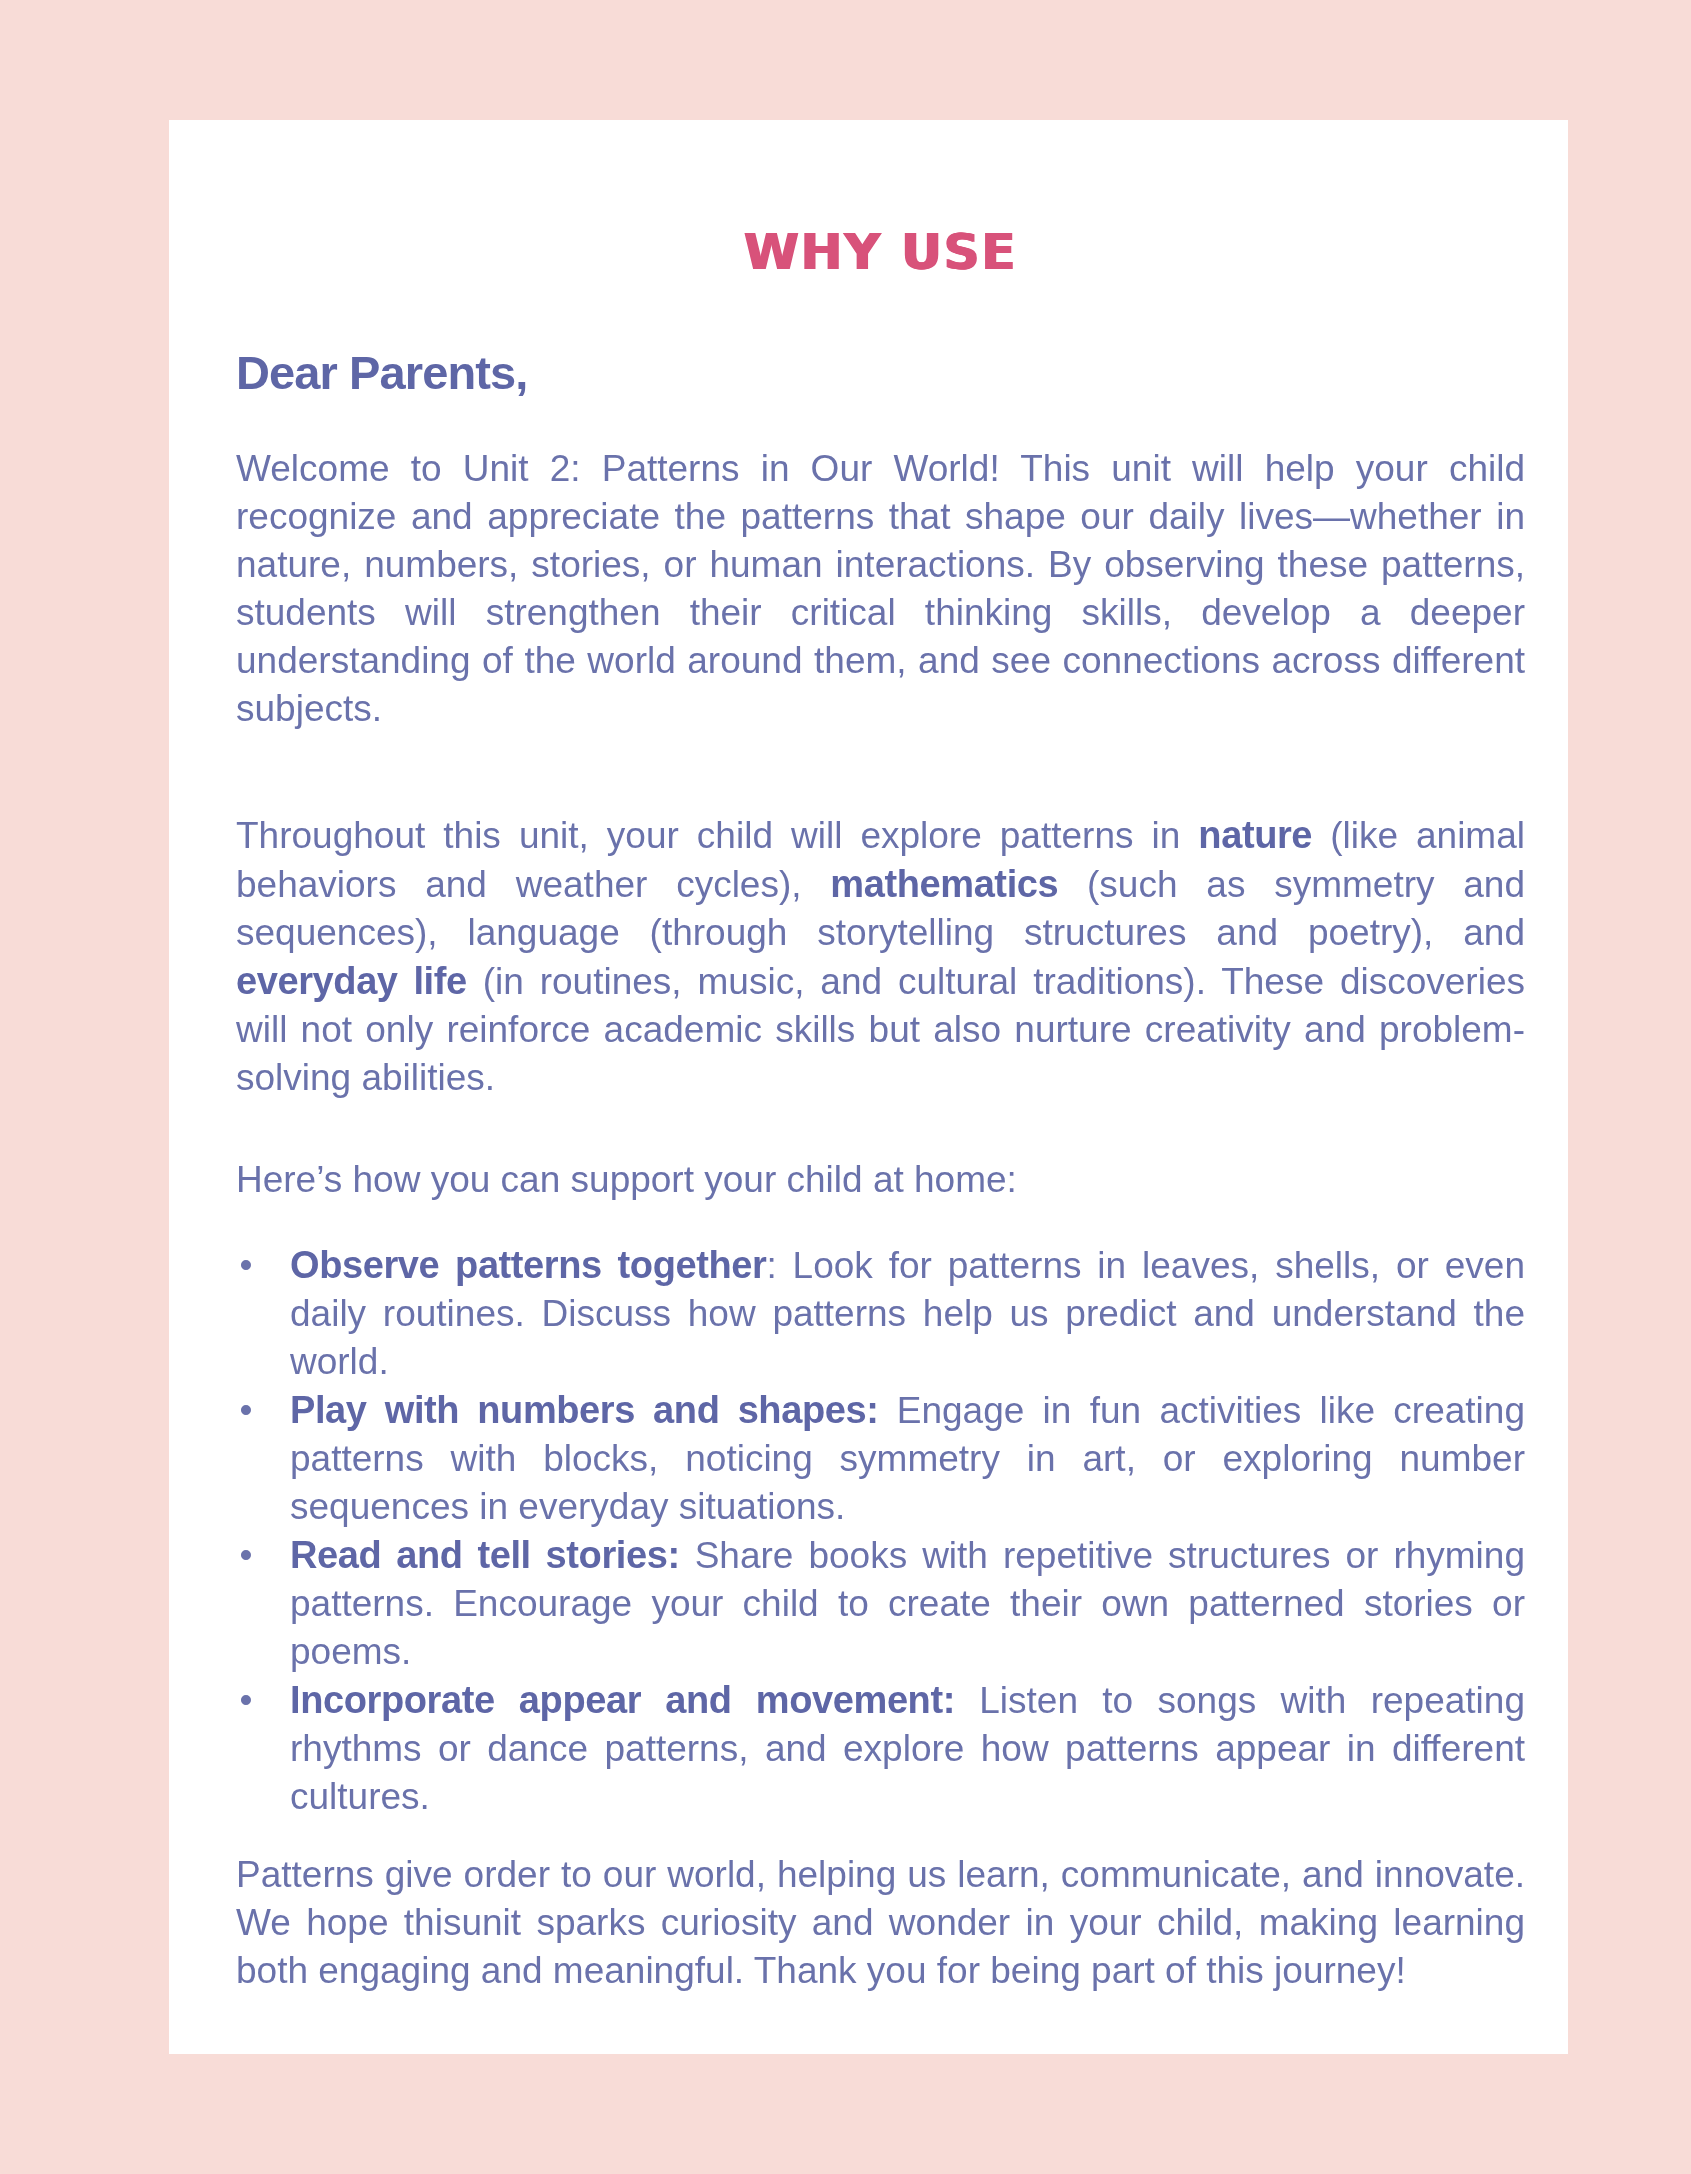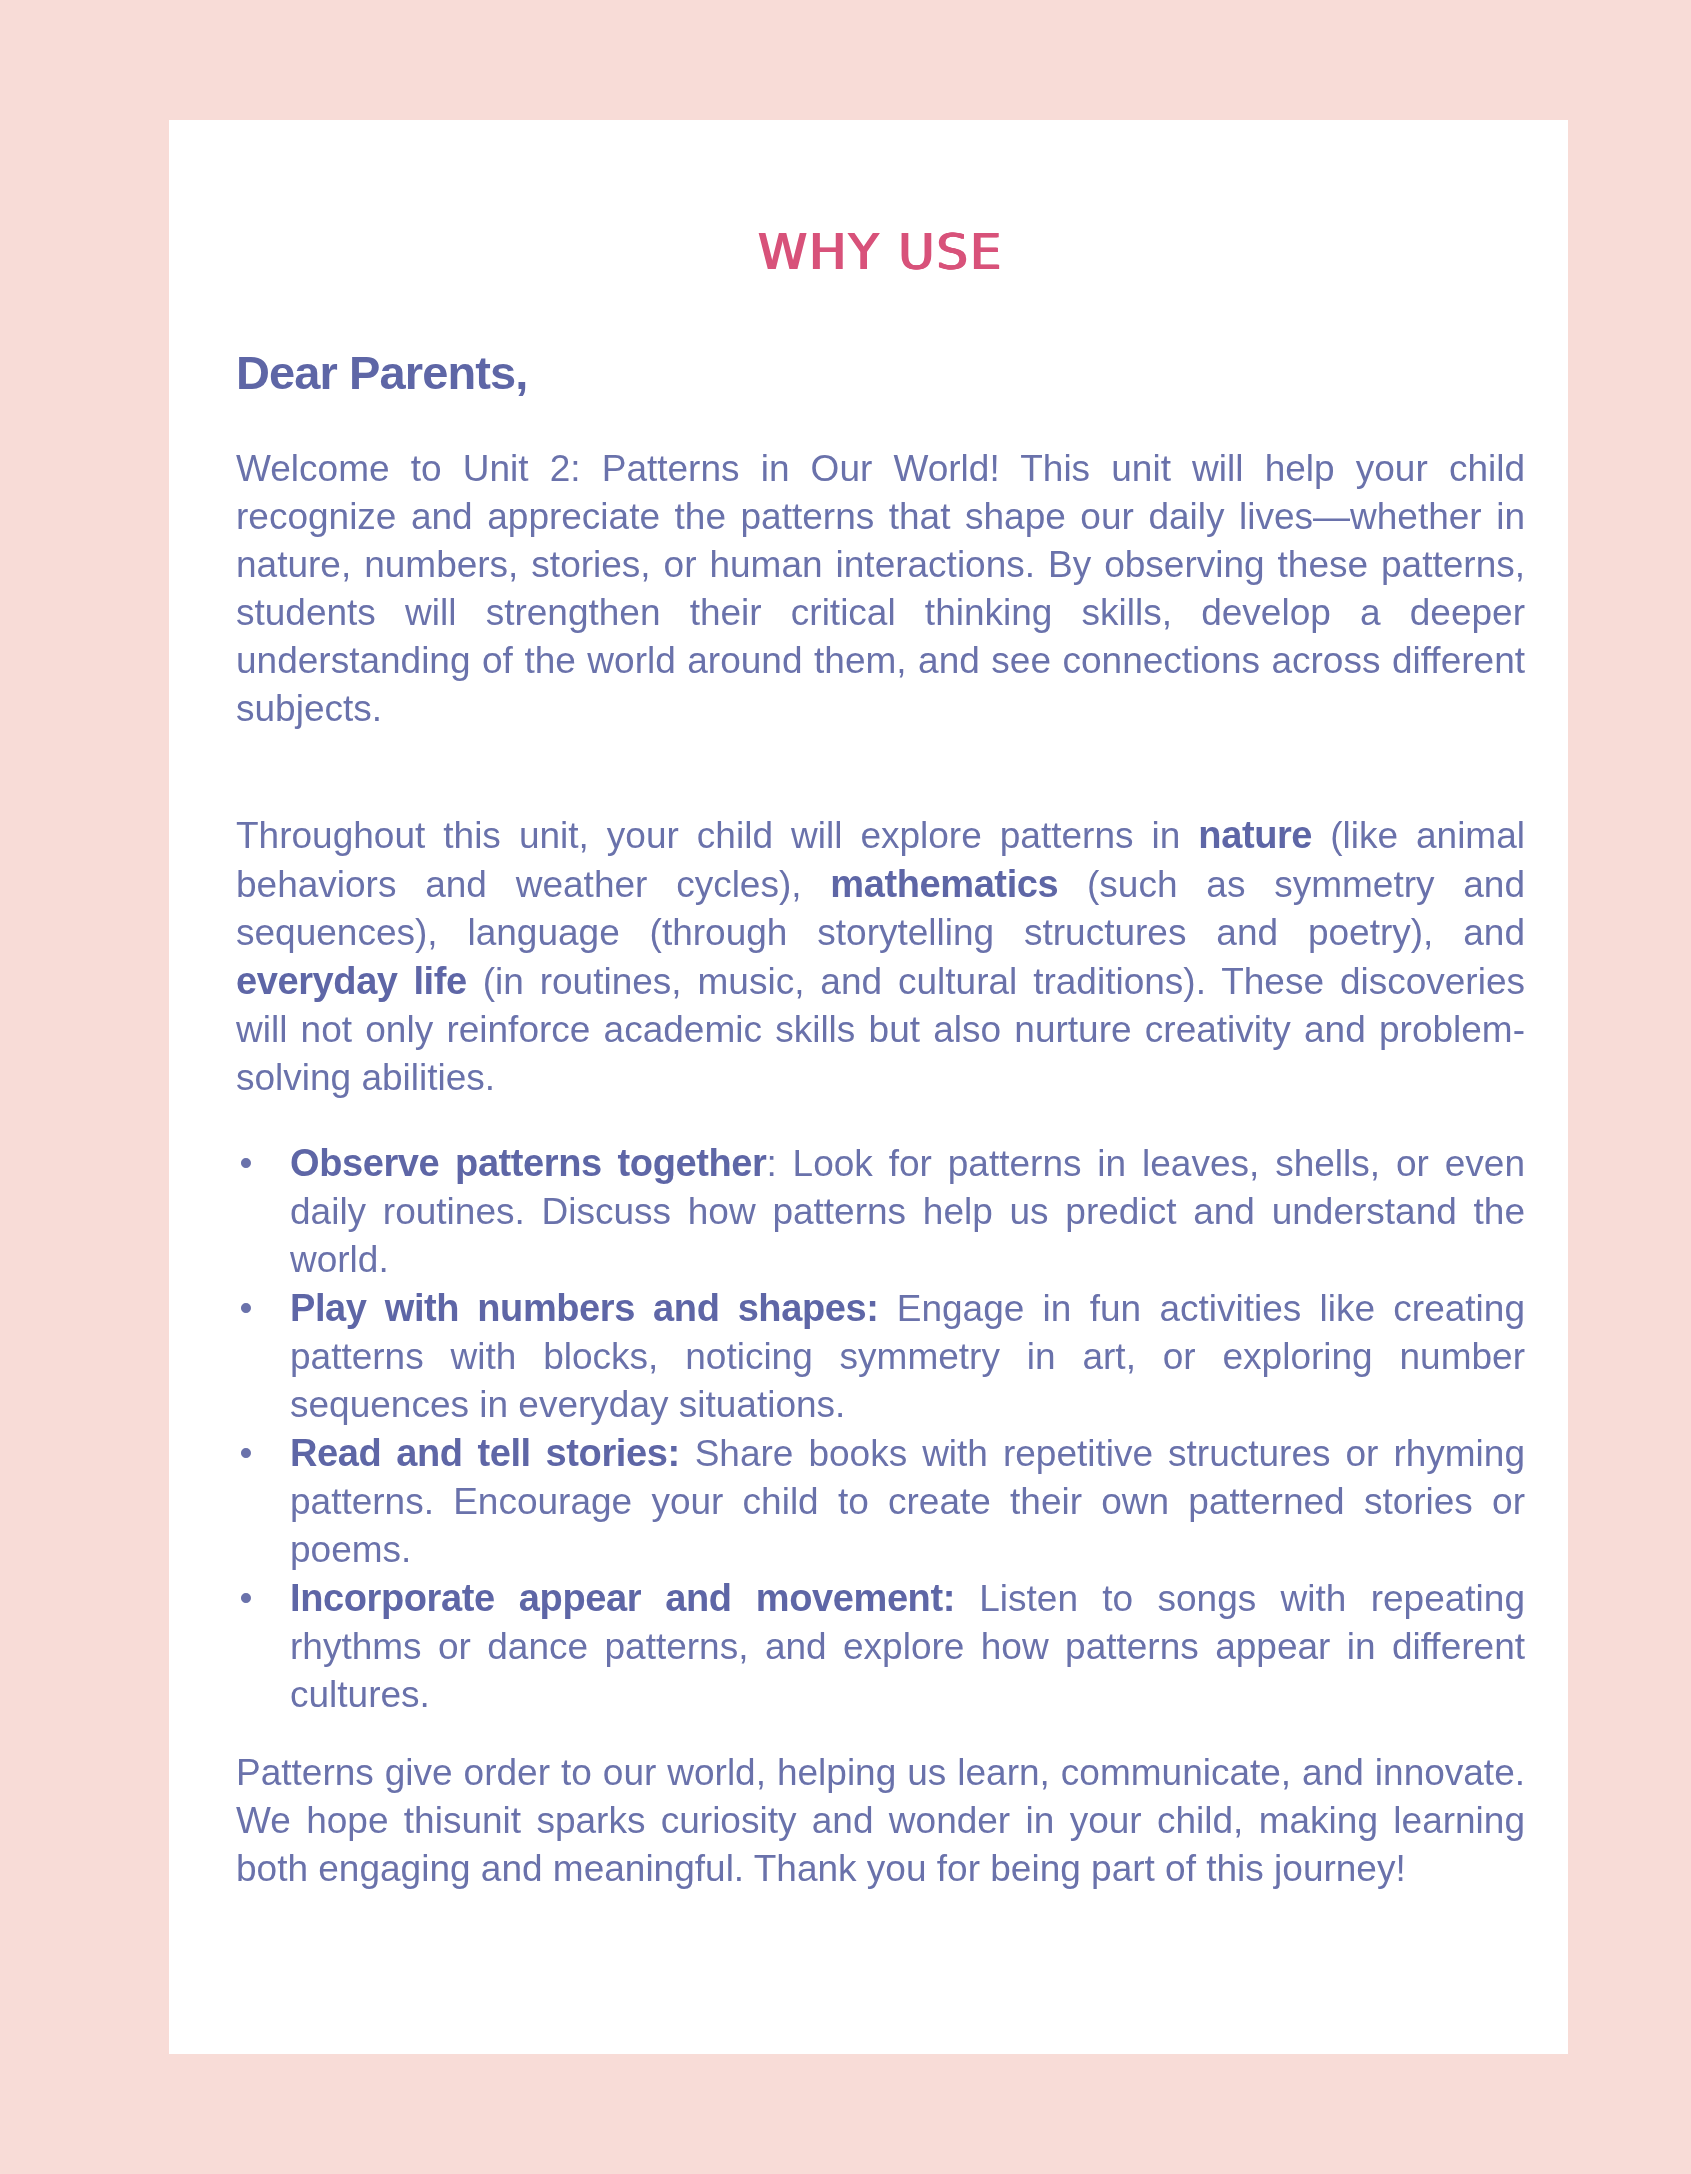--- a/index.html
+++ b/index.html
@@ -32,21 +32,21 @@
     width: 1289px;
     color: var(--body);
     font-size: 37px;
     line-height: 48px;
   }
   .title {
     margin-top: 97px;
     text-align: center;
     color: var(--title);
     font-family: "DejaVu Sans", sans-serif;
-    font-weight: normal;
+    font-weight: bold;
     font-size: 50px;
     line-height: 71px;
     letter-spacing: 1.7px;
     text-shadow: 0.9px 0 0 currentColor, -0.9px 0 0 currentColor;
   }
   .salutation {
     margin-top: 54px;
     font-size: 47px;
     line-height: 61px;
     font-weight: bold;
@@ -91,20 +91,21 @@
     <div class="title">
       <div>WHY USE</div>
     </div>
 
     <div class="salutation">Dear Parents,</div>
 
     <p class="para">Welcome to Unit 2: Patterns in Our World! This unit will help your child recognize and appreciate the patterns that shape our daily lives—whether in nature, numbers, stories, or human interactions. By observing these patterns, students will strengthen their critical thinking skills, develop a deeper understanding of the world around them, and see connections across different subjects.</p>
 
     <p class="para tight"><span>Throughout this unit, your child will explore patterns in </span><span class="b">nature</span><span> (like animal behaviors and weather cycles), </span><span class="b">mathematics</span><span> (such as symmetry and sequences), language (through storytelling structures and poetry), and </span><span class="b">everyday life</span><span> (in routines, music, and cultural traditions). These discoveries will not only reinforce academic skills but also nurture creativity and problem-solving abilities.</span></p>
 
+    <p class="para support-intro">Here’s how you can support your child at home:</p>
 
     <ul class="support">
         <li><span class="marker">•</span><span class="lead">Observe patterns together</span>: Look for patterns in leaves, shells, or even daily routines. Discuss how patterns help us predict and understand the world.</li>
         <li><span class="marker">•</span><span class="lead">Play with numbers and shapes:</span> Engage in fun activities like creating patterns with blocks, noticing symmetry in art, or exploring number sequences in everyday situations.</li>
         <li><span class="marker">•</span><span class="lead">Read and tell stories:</span> Share books with repetitive structures or rhyming patterns. Encourage your child to create their own patterned stories or poems.</li>
         <li><span class="marker">•</span><span class="lead">Incorporate appear and movement:</span> Listen to songs with repeating rhythms or dance patterns, and explore how patterns appear in different cultures.</li>
       </ul>
 
     <p class="para closing">Patterns give order to our world, helping us learn, communicate, and innovate. We hope thisunit sparks curiosity and wonder in your child, making learning both engaging and meaningful. Thank you for being part of this journey!</p>
 

